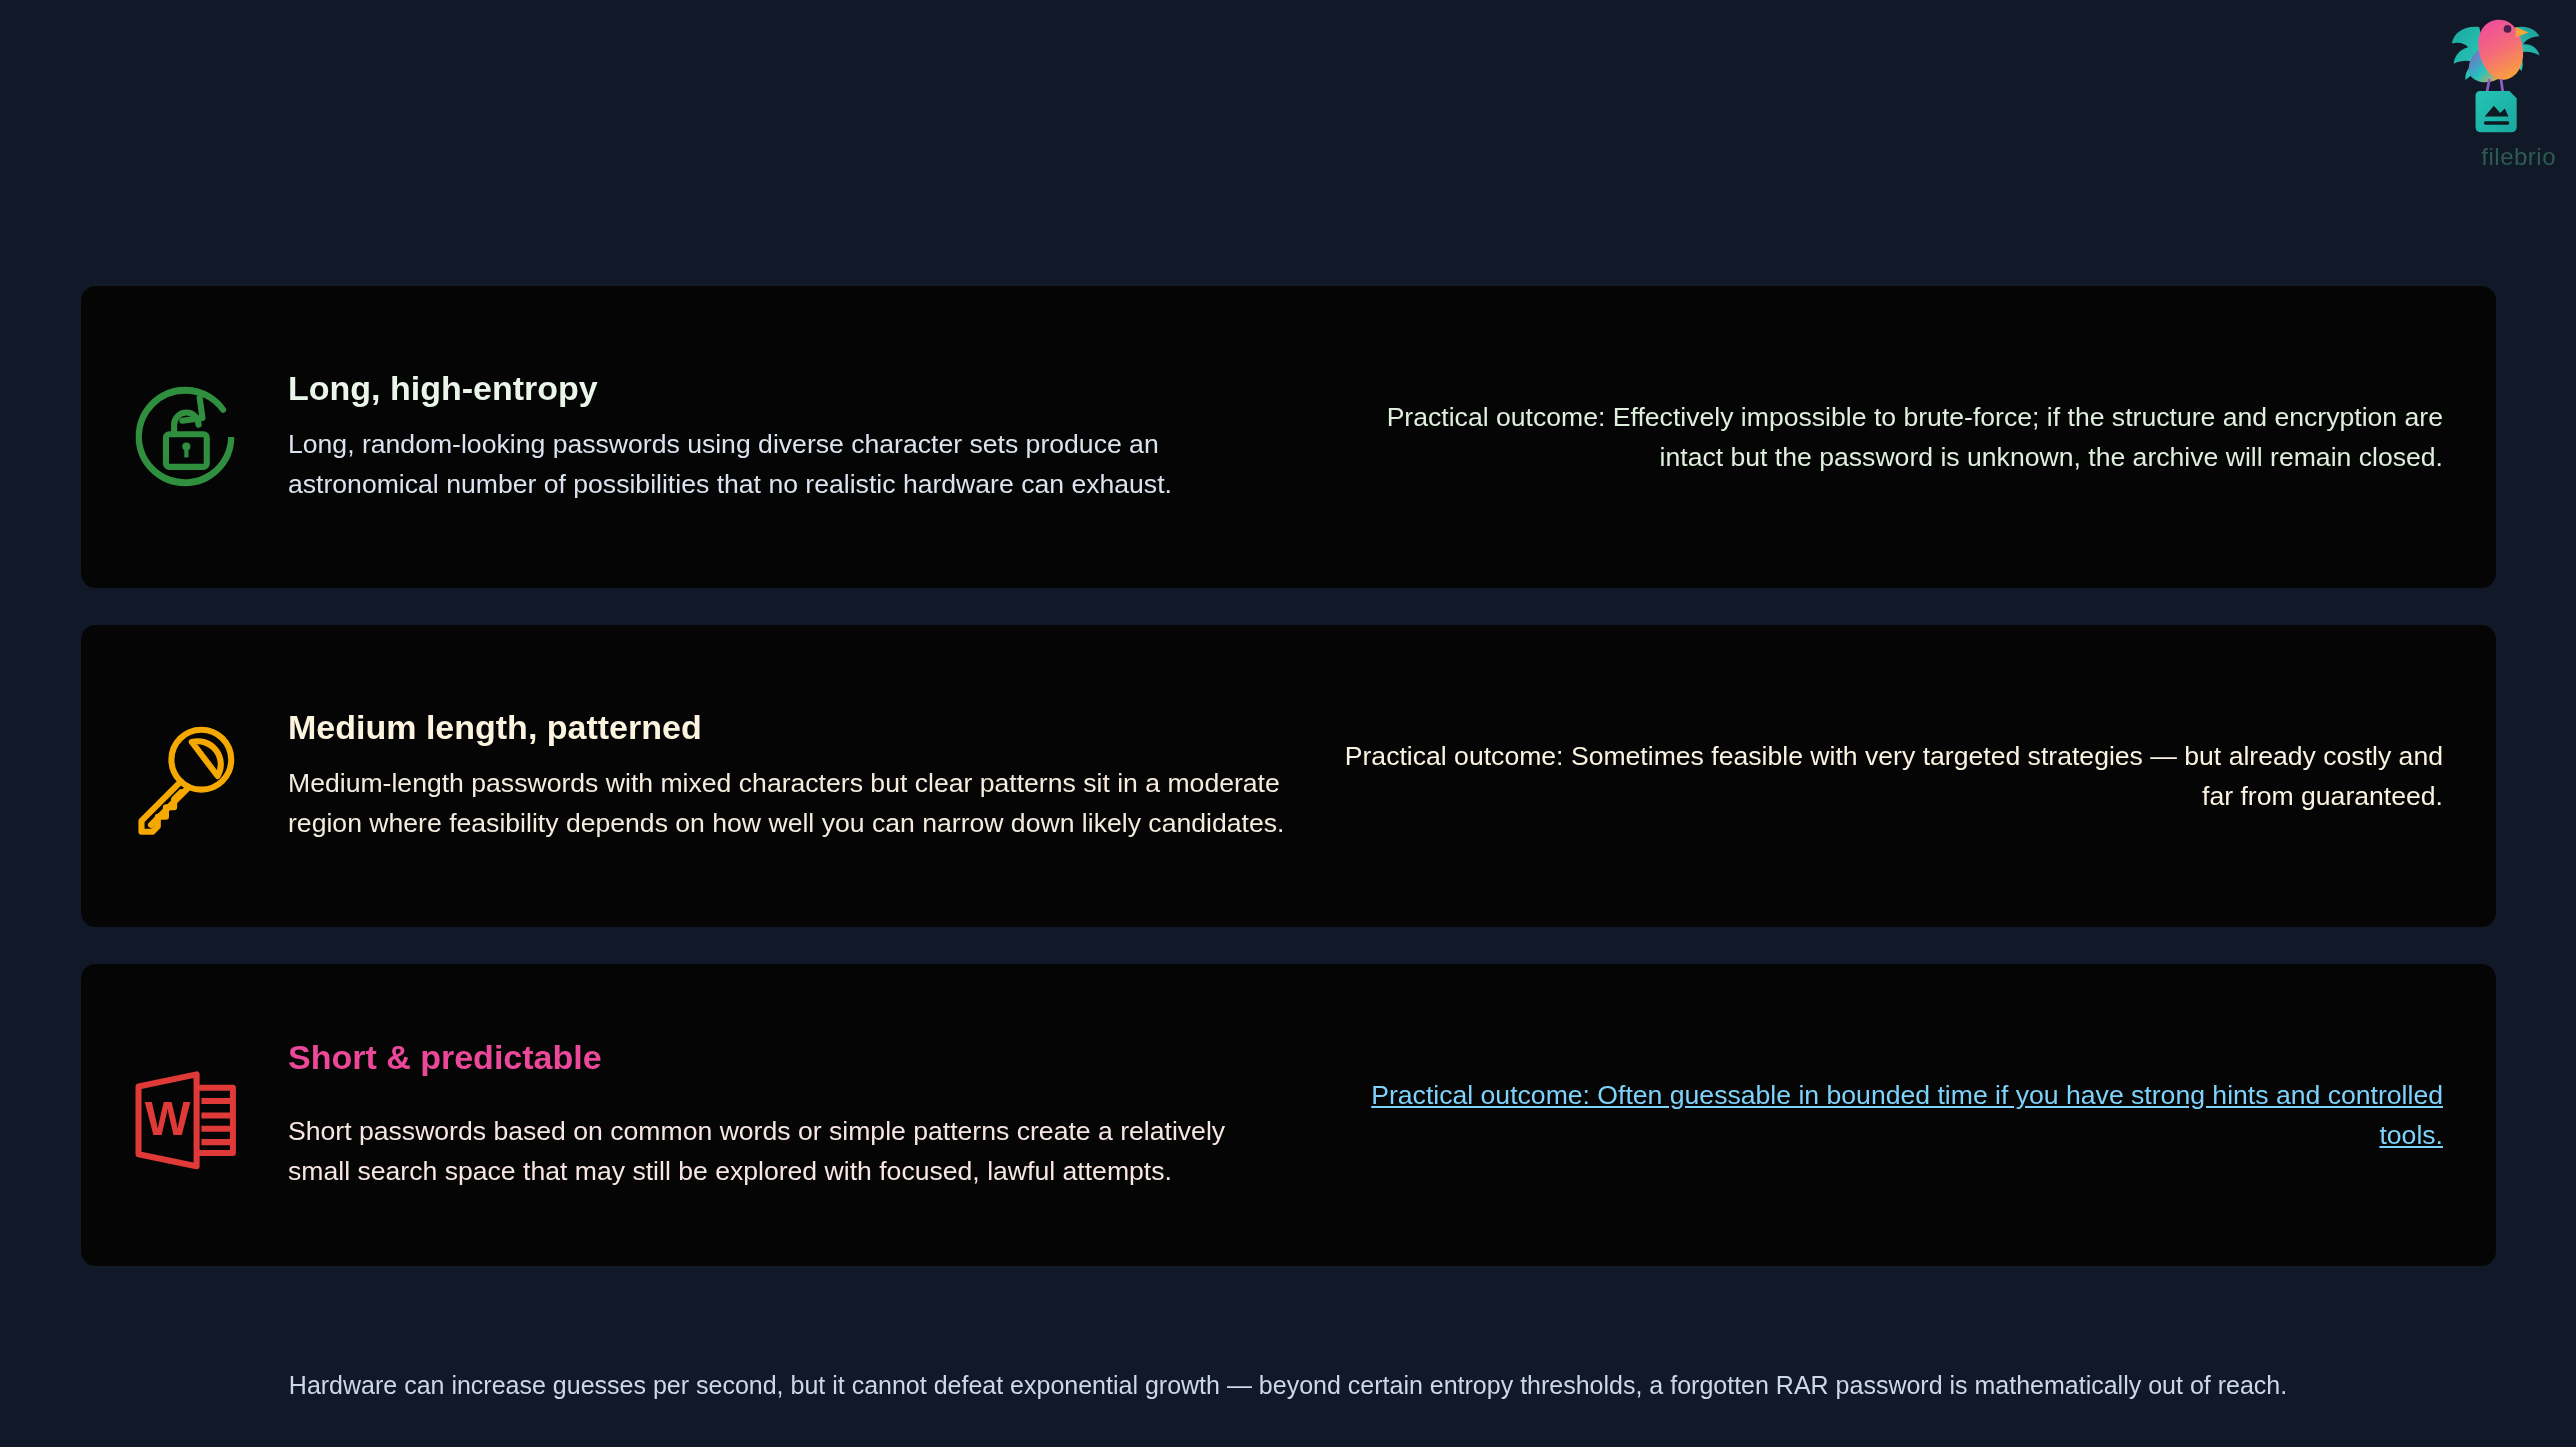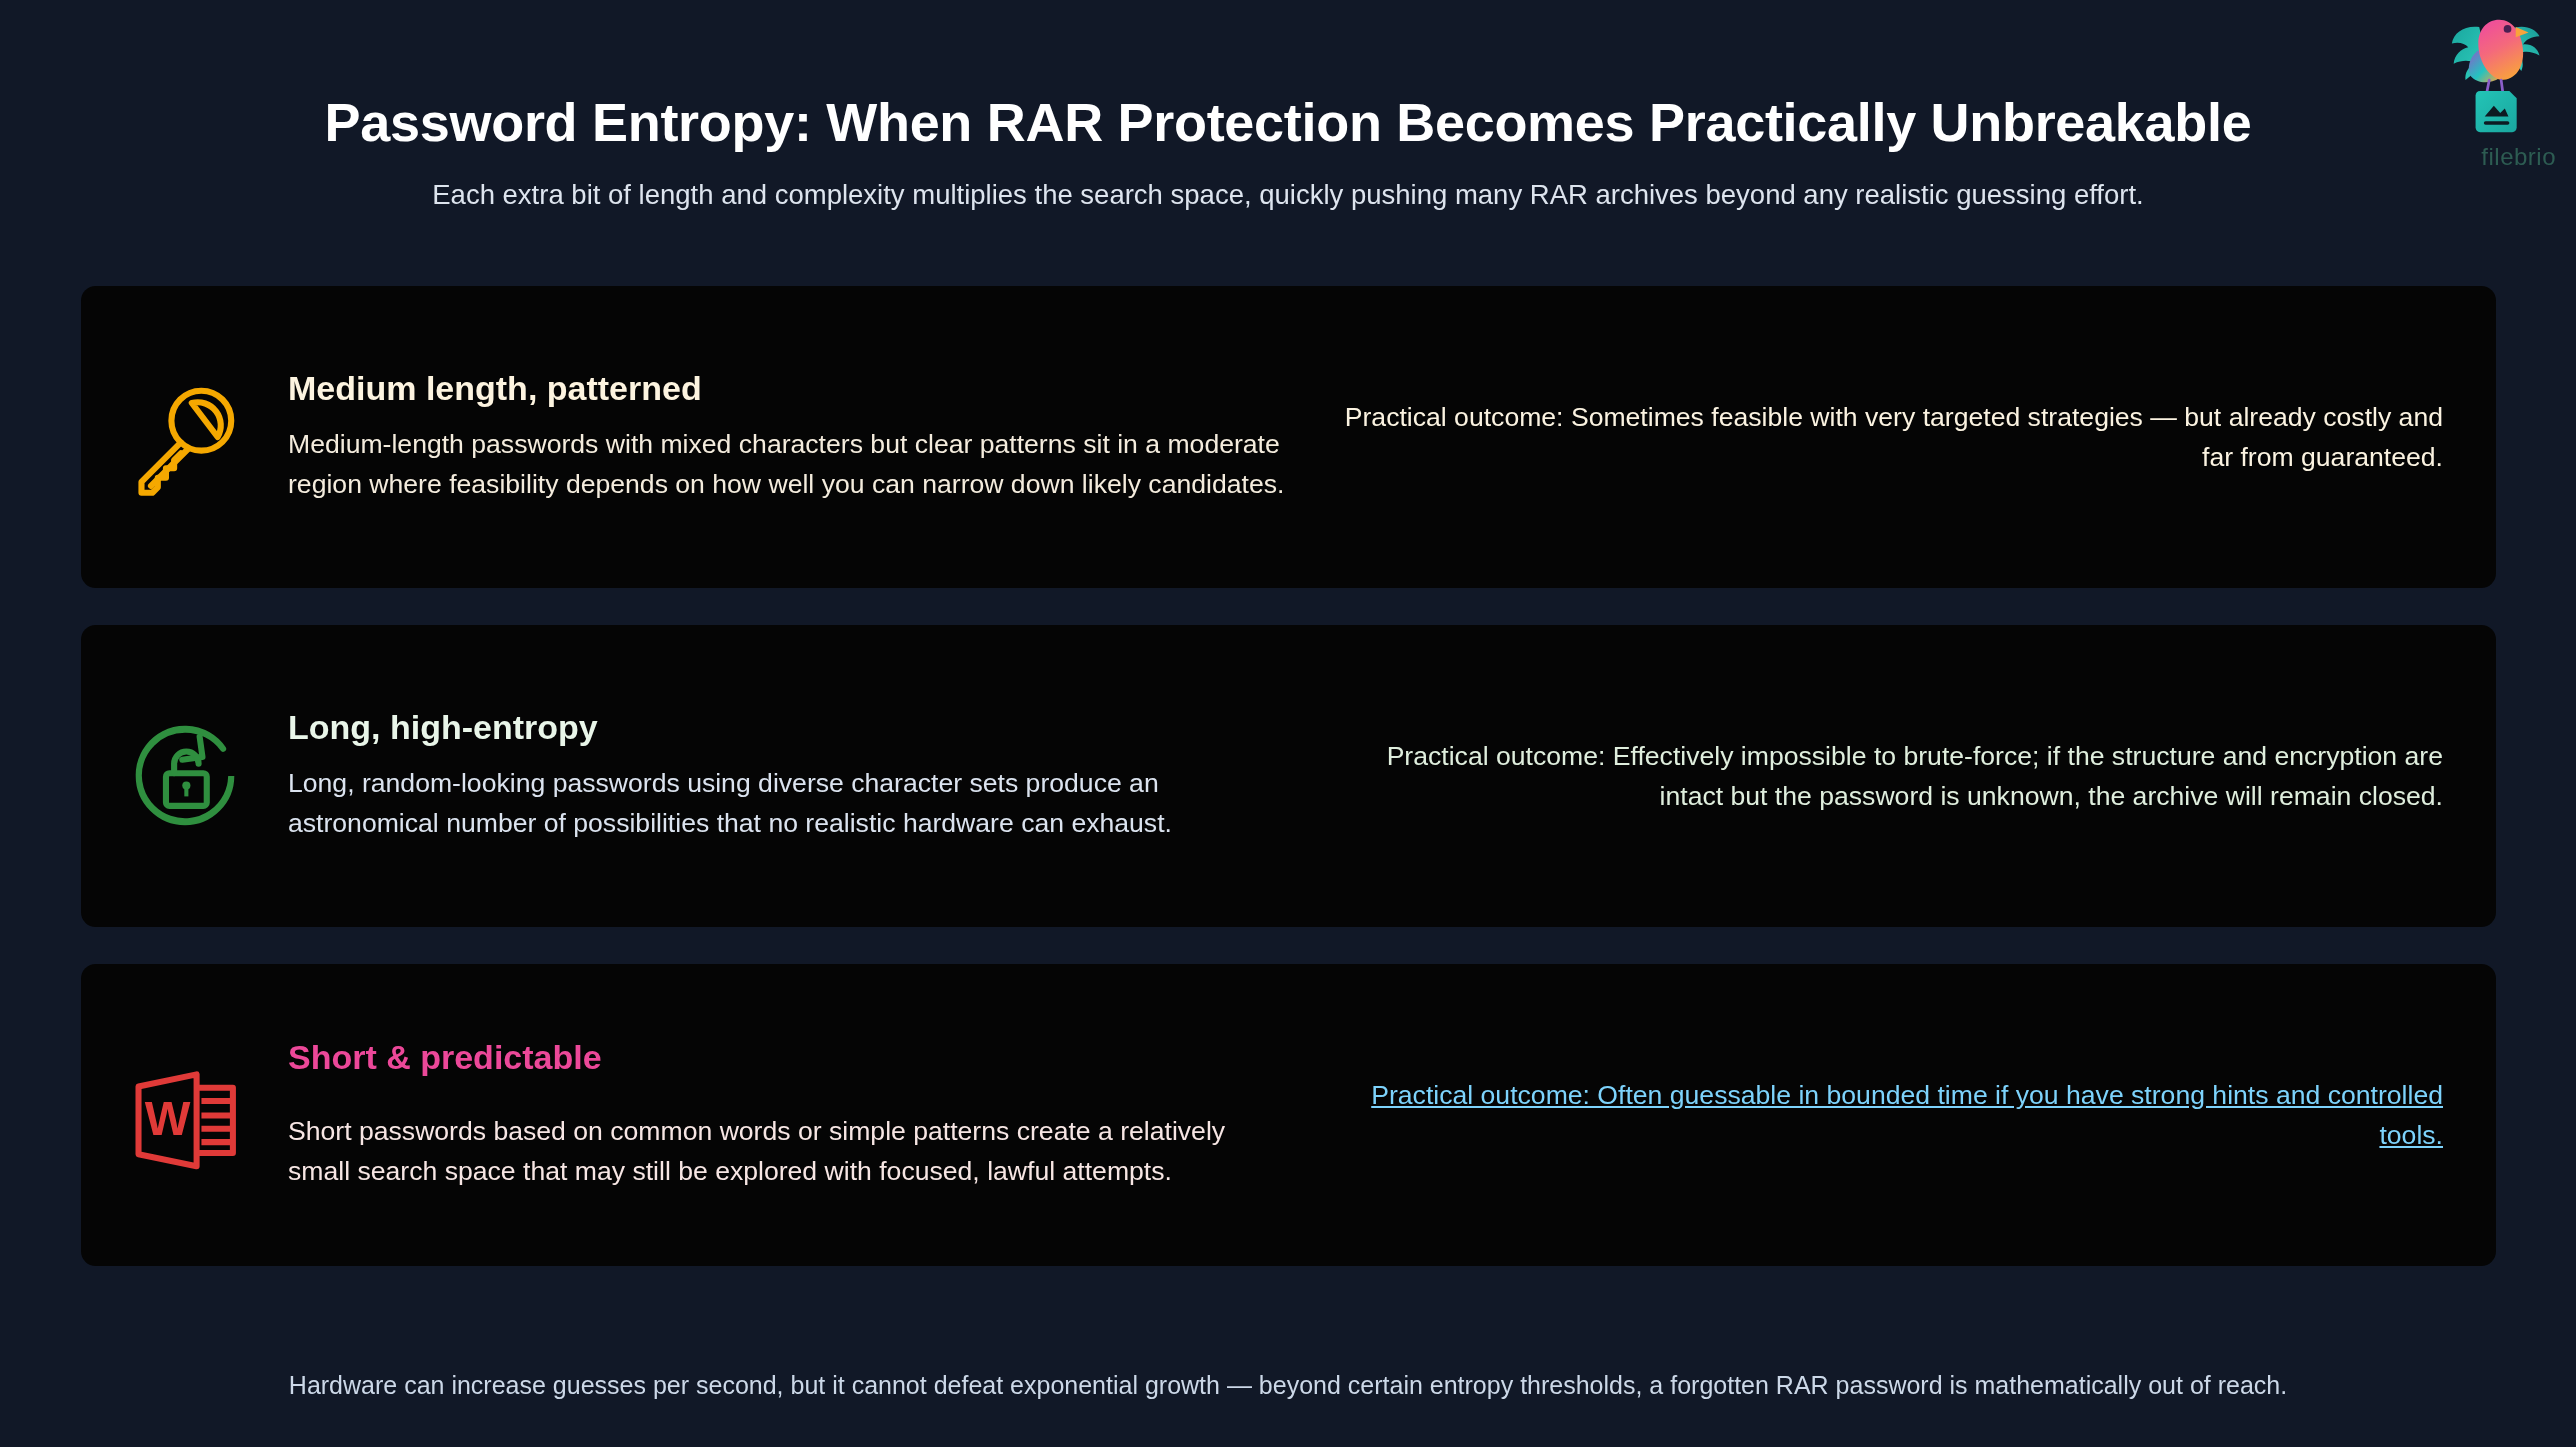--- a/index.html
+++ b/index.html
@@ -129,24 +129,20 @@
     font-weight:400;
     text-align:center;
     line-height:1.3;
   }
 </style>
 </head>
 <body>
 
 <div class="page">
 
-  <div class="header">
-    <div class="title">Password Entropy: When RAR Protection Becomes Practically Unbreakable</div>
-    <div class="subtitle">Each extra bit of length and complexity multiplies the search space, quickly pushing many RAR archives beyond any realistic guessing effort.</div>
-  </div>
 
   <div class="logo">
     <svg width="117" height="137" viewBox="0 0 128 150">
       <defs>
         <linearGradient id="gWingL" x1="0" y1="0" x2="1" y2="1">
           <stop offset="0%" stop-color="#1aa79f"></stop>
           <stop offset="100%" stop-color="#2fd0be"></stop>
         </linearGradient>
         <linearGradient id="gWingR" x1="1" y1="0" x2="0" y2="1">
           <stop offset="0%" stop-color="#1a9c98"></stop>
@@ -183,57 +179,57 @@
       <path d="M55 80 L52 95 M68 80 L70 95" stroke="#8b5ec9" stroke-width="3" fill="none" stroke-linecap="round"></path>
 
       <path d="M45 92 L77 92 L85 100 L85 132 C85 135 83 137 80 137 L45 137 C42 137 40 135 40 132 L40 97 C40 94 42 92 45 92 Z" fill="url(#gFile)"></path>
       <path d="M50 120 L60 108 L67 116 L72 111 L76 120 Z" fill="#0d1a22"></path>
       <rect x="49" y="125" width="28" height="4" rx="2" fill="#0d1a22"></rect>
     </svg>
     <div class="logo-word">filebrio</div>
   </div>
 
   <div class="cards">
+
+    <div class="card c-green">
+      <div class="card-icon">
+        <svg width="136" height="136" viewBox="0 0 100 100">
+          <path d="M78 30 A34 34 0 1 0 84 50 A34 34 0 0 1 50 84 A34 34 0 0 1 50 16 A34 34 0 0 1 78 30" fill="none" stroke="#2f8f3f" stroke-width="4.5" stroke-linecap="round"></path>
+          <path d="M62 21 L62 36 L47 36" fill="none" stroke="#2f8f3f" stroke-width="4.5" stroke-linecap="round" stroke-linejoin="round" transform="rotate(-8 62 30)"></path>
+          <rect x="36" y="48" width="30" height="24" rx="2.5" fill="none" stroke="#2f8f3f" stroke-width="4.5"></rect>
+          <path d="M42 48 L42 41 A9 9 0 0 1 60 41" fill="none" stroke="#2f8f3f" stroke-width="4.5" stroke-linecap="round"></path>
+          <circle cx="51" cy="57" r="3" fill="#2f8f3f"></circle>
+          <rect x="49.5" y="58" width="3" height="7" fill="#2f8f3f"></rect>
+        </svg>
+      </div>
+      <div class="card-left">
+        <div class="card-h">Long, high-entropy</div>
+        <div class="card-p">Long, random-looking passwords using diverse character sets produce an astronomical number of possibilities that no realistic hardware can exhaust.</div>
+      </div>
+      <div class="card-right">Practical outcome: Effectively impossible to brute-force; if the structure and encryption are intact but the password is unknown, the archive will remain closed.</div>
+    </div>
 
     <div class="card c-amber">
       <div class="card-icon">
         <svg width="136" height="136" viewBox="0 0 100 100">
           <g stroke="#f5a800" stroke-width="4.5" fill="none" stroke-linejoin="round" stroke-linecap="round">
             <circle cx="62" cy="38" r="22"></circle>
             <path d="M55 25 A17 17 0 0 1 74 50 Z"></path>
             <path d="M47 54 L18 83 L18 91 L26 91 L30 87 L30 80 L36 80 L36 73 L42 73 L42 67 L47 62"></path>
             <path d="M52 59 L25 86"></path>
           </g>
         </svg>
       </div>
       <div class="card-left">
         <div class="card-h">Medium length, patterned</div>
         <div class="card-p">Medium-length passwords with mixed characters but clear patterns sit in a moderate region where feasibility depends on how well you can narrow down likely candidates.</div>
       </div>
       <div class="card-right">Practical outcome: Sometimes feasible with very targeted strategies — but already costly and far from guaranteed.</div>
     </div>
 
-    <div class="card c-green">
-      <div class="card-icon">
-        <svg width="136" height="136" viewBox="0 0 100 100">
-          <path d="M78 30 A34 34 0 1 0 84 50 A34 34 0 0 1 50 84 A34 34 0 0 1 50 16 A34 34 0 0 1 78 30" fill="none" stroke="#2f8f3f" stroke-width="4.5" stroke-linecap="round"></path>
-          <path d="M62 21 L62 36 L47 36" fill="none" stroke="#2f8f3f" stroke-width="4.5" stroke-linecap="round" stroke-linejoin="round" transform="rotate(-8 62 30)"></path>
-          <rect x="36" y="48" width="30" height="24" rx="2.5" fill="none" stroke="#2f8f3f" stroke-width="4.5"></rect>
-          <path d="M42 48 L42 41 A9 9 0 0 1 60 41" fill="none" stroke="#2f8f3f" stroke-width="4.5" stroke-linecap="round"></path>
-          <circle cx="51" cy="57" r="3" fill="#2f8f3f"></circle>
-          <rect x="49.5" y="58" width="3" height="7" fill="#2f8f3f"></rect>
-        </svg>
-      </div>
-      <div class="card-left">
-        <div class="card-h">Long, high-entropy</div>
-        <div class="card-p">Long, random-looking passwords using diverse character sets produce an astronomical number of possibilities that no realistic hardware can exhaust.</div>
-      </div>
-      <div class="card-right">Practical outcome: Effectively impossible to brute-force; if the structure and encryption are intact but the password is unknown, the archive will remain closed.</div>
-    </div>
-
     <div class="card c-red">
       <div class="card-icon">
         <svg width="121" height="121" viewBox="0 0 100 100">
           <g stroke="#e03a38" stroke-width="5" fill="none" stroke-linejoin="round">
             <path d="M12 26 L60 16 L60 92 L12 82 Z"></path>
             <path d="M62 27 L90 27 L90 81 L62 81"></path>
             <path d="M64 38 L88 38 M64 50 L88 50 M64 61 L88 61 M64 72 L88 72"></path>
           </g>
           <text x="36" y="66" font-family="'Liberation Sans', sans-serif" font-size="40" font-weight="700" fill="#e03a38" text-anchor="middle">W</text>
         </svg>

